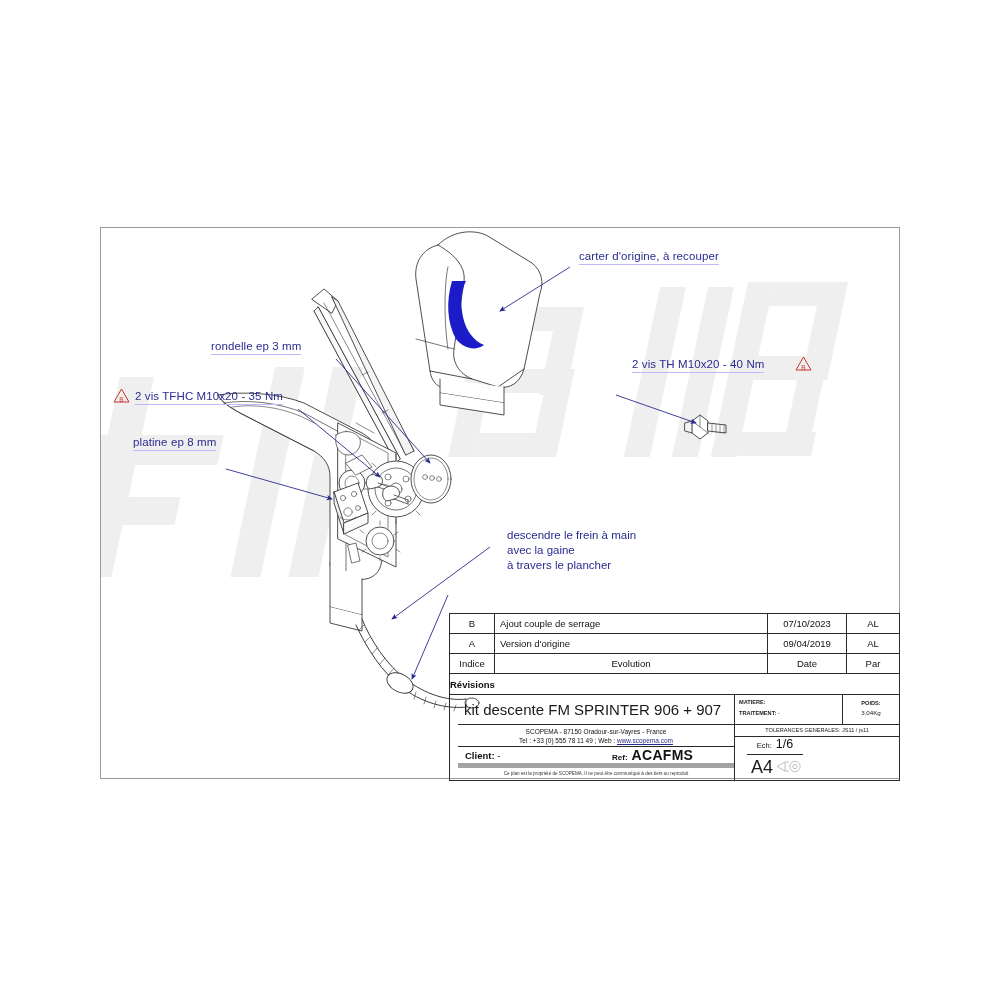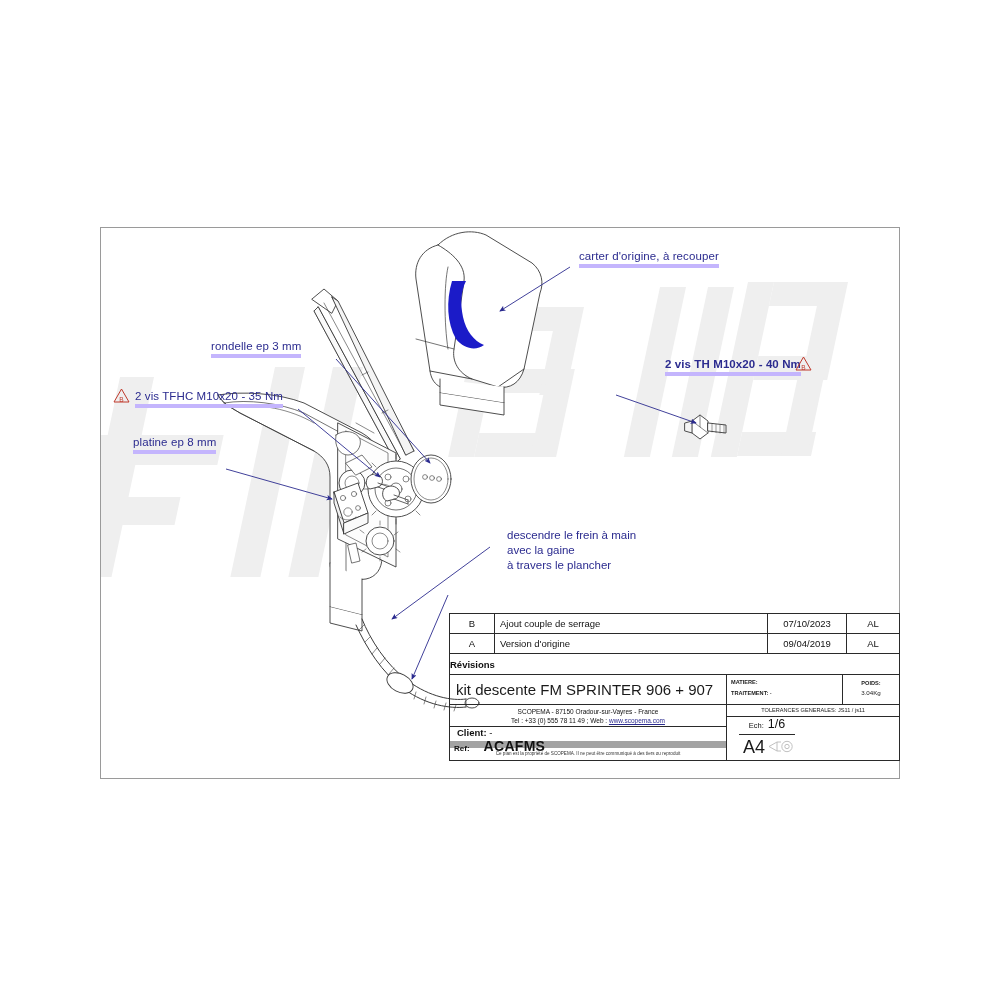--- a/index.html
+++ b/index.html
@@ -60,21 +60,21 @@
   #drawing svg { display: block; }
 
   
   .lbl {
     position: absolute;
     color: #2b2b8f;
     font-family: "Liberation Sans", sans-serif;
     font-size: 11.5px;
     white-space: nowrap;
     letter-spacing: 0.1px;
-    border-bottom: 4px solid #c4b5fd;
+    border-bottom: 1px solid #c4b5fd;
     padding-bottom: 1px;
     line-height: 13px;
   }
   .lbl-multi {
     position: absolute;
     color: #2b2b8f;
     font-size: 11.5px;
     line-height: 15px;
     white-space: nowrap;
   }
@@ -132,20 +132,21 @@
   }
 
   
   #tb-lower {
     display: flex;
     width: 100%;
     border: 1px solid #2a2a2a;
     border-top: none;
     box-sizing: border-box;
     height: 86px;
+    padding-left: 8px;
   }
   #tb-left {
     width: 277px;
     display: flex;
     flex-direction: column;
     border-right: 1px solid #2a2a2a;
     box-sizing: border-box;
   }
   #tb-right {
     flex: 1;
@@ -172,37 +173,37 @@
     text-align: center;
     font-size: 6.5px;
     line-height: 9px;
     padding-top: 2px;
     color: #111;
   }
   .addr .web { color: #2b2b8f; text-decoration: underline; }
   .cliref {
     height: 21px;
     display: flex;
-    border-bottom: 7px solid #a3a3a3;
-    box-sizing: border-box;
-    flex-direction: column;
+    align-items: center;
+    border-bottom: 5px solid #a3a3a3;
+    box-sizing: border-box;
   }
   .cli {
     width: 150px;
     font-size: 9.5px;
     font-weight: bold;
     padding-left: 7px;
     box-sizing: border-box;
   }
   .cli .val { font-weight: normal; }
   .ref {
     flex: 1;
     display: flex;
     align-items: baseline;
-    gap: 14px;
+    gap: 4px;
     padding-left: 4px;
   }
   .ref .k { font-size: 8px; font-weight: bold; }
   .ref .v { font-size: 14px; font-weight: bold; letter-spacing: 0.3px; }
   .copyright {
     flex: 1;
     font-size: 4.6px;
     text-align: center;
     color: #333;
     display: flex;
@@ -549,21 +550,21 @@
   <div class="revflag" style="left:113px; top:388px;">
     <svg class="tri" width="17" height="15" viewBox="0 0 17 15" xmlns="http://www.w3.org/2000/svg">
       <path d="M8.5,1 L16,14 L1,14 Z" fill="none" stroke="#c0392b" stroke-width="1"></path>
     </svg>
     <span>B</span>
   </div>
   <div class="lbl" style="left:135px; top:390px;">2 vis TFHC M10x20 - 35 Nm</div>
 
   <div class="lbl" style="left:133px; top:436px;">platine ep 8 mm</div>
 
-  <div class="lbl" style="left:665px; top:358px;font-weight:bold;">2 vis TH M10x20 - 40 Nm</div>
+  <div class="lbl" style="left:632px; top:358px;">2 vis TH M10x20 - 40 Nm</div>
   <div class="revflag" style="left:795px; top:356px;">
     <svg class="tri" width="17" height="15" viewBox="0 0 17 15" xmlns="http://www.w3.org/2000/svg">
       <path d="M8.5,1 L16,14 L1,14 Z" fill="none" stroke="#c0392b" stroke-width="1"></path>
     </svg>
     <span>B</span>
   </div>
 
   <div class="lbl-multi" style="left:507px; top:528px;">
     <div>descendre le frein à main</div>
     <div>avec la gaine</div>
@@ -578,20 +579,26 @@
         <td class="c-ind">B</td>
         <td class="c-evo">Ajout couple de serrage</td>
         <td class="c-date">07/10/2023</td>
         <td class="c-par">AL</td>
       </tr>
       <tr class="rowh">
         <td class="c-ind">A</td>
         <td class="c-evo">Version d'origine</td>
         <td class="c-date">09/04/2019</td>
         <td class="c-par">AL</td>
+      </tr>
+      <tr class="rowh">
+        <td class="c-ind">Indice</td>
+        <td style="text-align:center">Evolution</td>
+        <td class="c-date">Date</td>
+        <td class="c-par">Par</td>
       </tr>
       <tr>
         <td class="revtitle" colspan="4">Révisions</td>
       </tr>
     </tbody>
       </table>
 
     <div id="tb-lower">
 
       <div id="tb-left">

